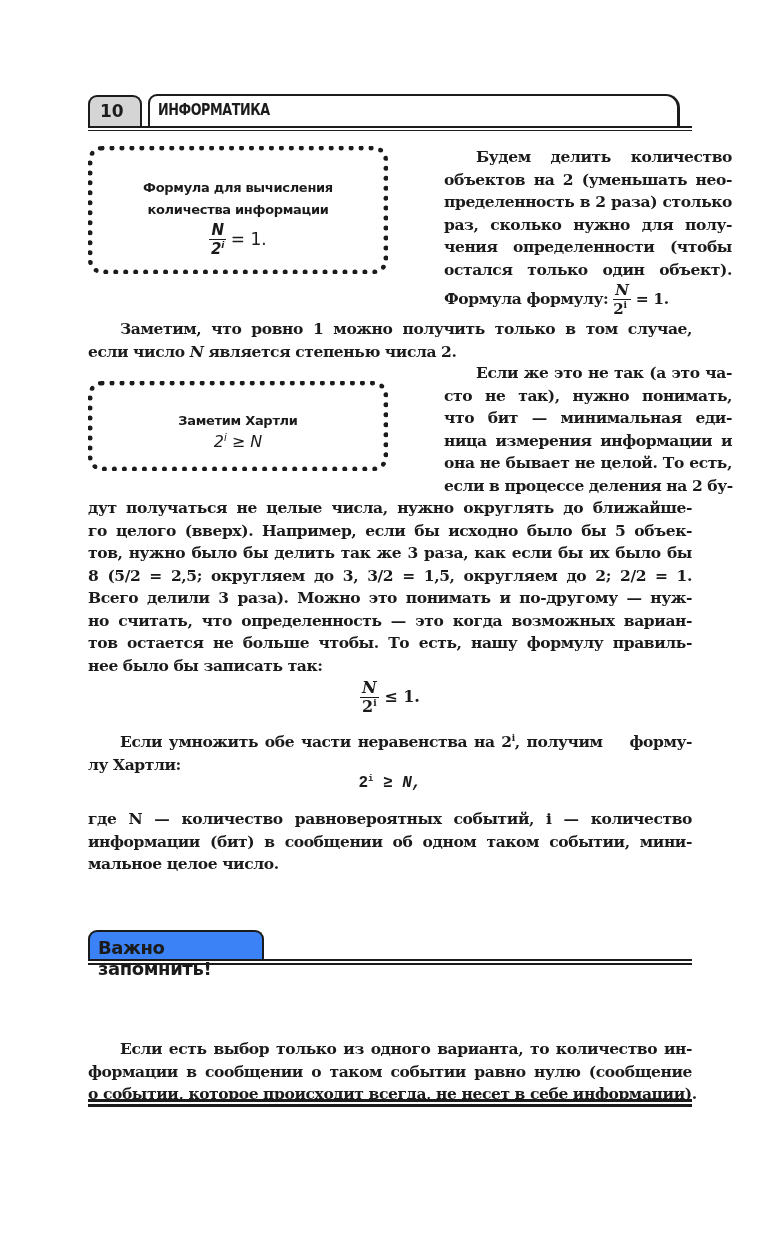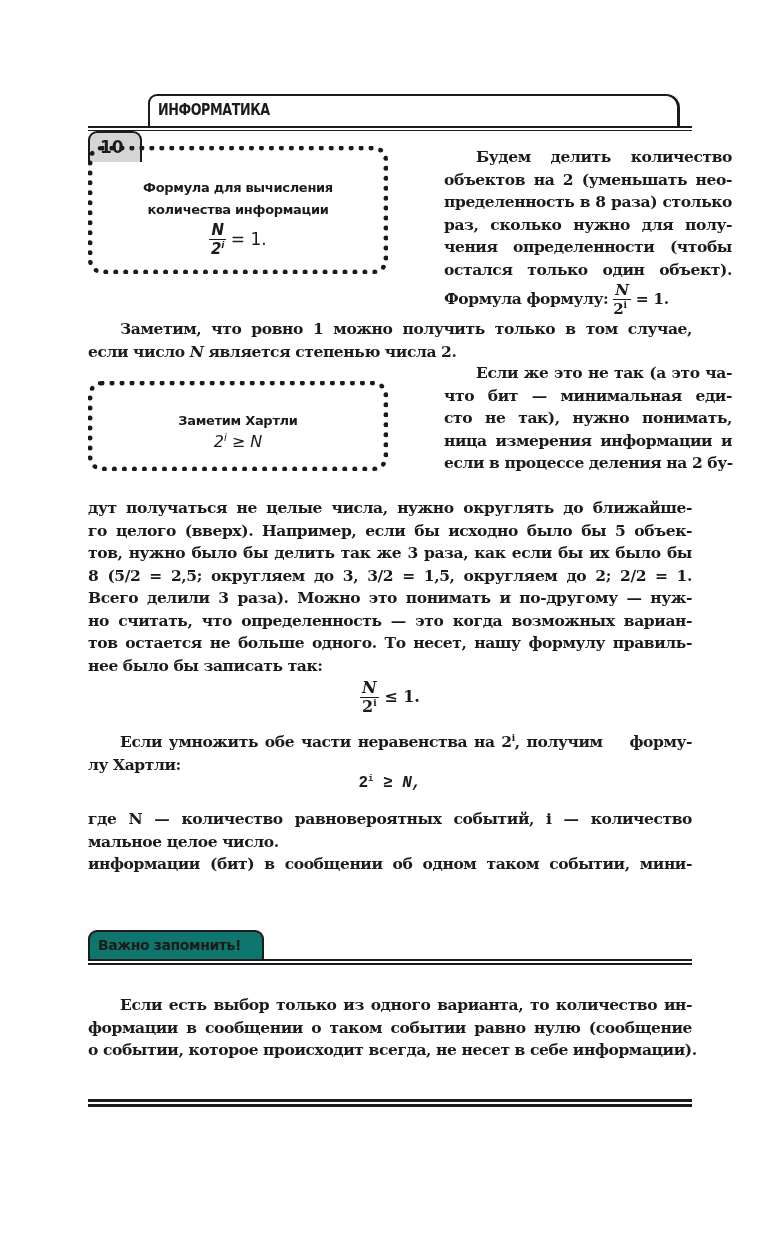--- a/index.html
+++ b/index.html
@@ -5,21 +5,21 @@
   html, body { margin: 0; padding: 0; background: #ffffff; }
   body { width: 768px; height: 1240px; position: relative; overflow: hidden;
          font-family: "DejaVu Serif", "Liberation Serif", serif; color: #1b1b1b; }
 
   
   .hdr { position: absolute; left: 88px; top: 93px; width: 604px; height: 36px; }
   .hdr-line1 { position: absolute; left: 0; right: 0; top: 33px; height: 2px; background: #1b1b1b; }
   .hdr-line2 { position: absolute; left: 0; right: 0; top: 37px; height: 1px; background: #1b1b1b; }
   .hdr-tab { position: absolute; left: 0; top: 2px; width: 54px; height: 31px; background: #d5d5d5;
              border: 2.5px solid #1b1b1b; border-bottom: none; border-radius: 9px 9px 0 0; box-sizing: border-box;
-             font-family: "DejaVu Sans", sans-serif; font-weight: bold; font-size: 17px; padding: 4px 0 0 10px; margin-top: 36px; }
+             font-family: "DejaVu Sans", sans-serif; font-weight: bold; font-size: 17px; padding: 4px 0 0 10px; }
   .hdr-frame { position: absolute; left: 60px; top: 1px; right: 12px; height: 32px;
                border-top: 2.5px solid #1b1b1b; border-right: 3px solid #1b1b1b; border-left: 2.5px solid #1b1b1b;
                border-radius: 9px 14px 0 0; box-sizing: border-box; }
   .hdr-title { position: absolute; left: 70px; top: 8px; font-family: "DejaVu Sans", sans-serif; font-weight: 900;
                font-size: 15px; letter-spacing: -0.5px; transform: scaleX(0.85); transform-origin: left; }
 
   
   .dbox { position: absolute; border: 5px dotted #1b1b1b; border-radius: 14px; box-sizing: border-box;
           text-align: center; font-family: "DejaVu Sans", sans-serif; }
   .dbox .cap { font-weight: bold; font-size: 13px; line-height: 22px; letter-spacing: -0.3px; }
@@ -38,23 +38,23 @@
   .txt .ln { display: block; text-align: justify; text-align-last: justify; white-space: nowrap; }
   .txt .ln.last { text-align-last: left; }
   .indent { padding-left: 32px; }
   .right-col { left: 404px; width: 288px; margin-left: 40px; }
   .full-col { left: 88px; width: 604px; }
 
   .center-math { position: absolute; left: 88px; width: 604px; text-align: center; font-weight: bold; font-size: 16px; }
 
   
   .imp { position: absolute; left: 88px; top: 928px; width: 604px; height: 36px; }
-  .imp-tab { position: absolute; left: 0; top: 2px; width: 176px; height: 29px; background: #0f766e;
+  .imp-tab { position: absolute; left: 0; top: 2px; width: 176px; height: 29px; background: #3b82f6;
              border: 2.5px solid #1b1b1b; border-bottom: none; border-radius: 9px 9px 0 0; box-sizing: border-box;
-             font-family: "DejaVu Sans", sans-serif; font-weight: bold; font-size: 14px; padding: 5px 12px 0 8px;
+             font-family: "DejaVu Sans", sans-serif; font-weight: bold; font-size: 18px; padding: 5px 12px 0 8px;
              letter-spacing: -0.4px; }
   .imp-line1 { position: absolute; left: 0; right: 0; top: 31px; height: 2px; background: #1b1b1b; }
   .imp-line2 { position: absolute; left: 0; right: 0; top: 35px; height: 2px; background: #1b1b1b; }
 
   .foot-line1 { position: absolute; left: 88px; width: 604px; top: 1099px; height: 3px; background: #1b1b1b; }
   .foot-line2 { position: absolute; left: 88px; width: 604px; top: 1104px; height: 3px; background: #1b1b1b; }
   i.v { font-style: italic; }
 </style>
 </head>
 <body>
@@ -77,21 +77,21 @@
       <span class="num">N</span>
       <span class="den"><span>2</span><sup>i</sup></span>
     </span>
     <span style="font-style:normal;font-size:17px;">= 1.</span>
   </div>
 </div>
 
 <div class="txt right-col" style="top:146px;">
   <span class="ln indent">Будем делить количество</span>
   <span class="ln">объектов на 2 (уменьшать нео-</span>
-  <span class="ln">пределенность в 8 раза) столько</span>
+  <span class="ln">пределенность в 2 раза) столько</span>
   <span class="ln">раз, сколько нужно для полу-</span>
   <span class="ln">чения определенности (чтобы</span>
   <span class="ln">остался только один объект).</span>
   <span class="ln last" style="margin-top:2px;">
     <span>Формула формулу:</span>
     <span class="frac" style="font-size:15px;">
       <span class="num">N</span>
       <span class="den"><span>2</span><sup>i</sup></span>
     </span>
     <span>= 1.</span>
@@ -106,34 +106,35 @@
 <div class="dbox box2">
   <div class="cap">Заметим Хартли</div>
   <div class="fmath" style="font-size:16px;">
     <span>2</span><sup style="font-size:10px;">i</sup>
     <span>≥ N</span>
   </div>
 </div>
 
 <div class="txt right-col" style="top:362px;">
   <span class="ln indent">Если же это не так (а это ча-</span>
+  <span class="ln">сто не так), нужно понимать,</span>
   <span class="ln">что бит — минимальная еди-</span>
-  <span class="ln">сто не так), нужно понимать,</span>
   <span class="ln">ница измерения информации и</span>
+  <span class="ln">она не бывает не целой. То есть,</span>
   <span class="ln">если в процессе деления на 2 бу-</span>
 </div>
 
 <div class="txt full-col" style="top:497px;">
   <span class="ln">дут получаться не целые числа, нужно округлять до ближайше-</span>
   <span class="ln">го целого (вверх). Например, если бы исходно было бы 5 объек-</span>
   <span class="ln">тов, нужно было бы делить так же 3 раза, как если бы их было бы</span>
   <span class="ln">8 (5/2 = 2,5; округляем до 3, 3/2 = 1,5, округляем до 2; 2/2 = 1.</span>
   <span class="ln">Всего делили 3 раза). Можно это понимать и по-другому — нуж-</span>
   <span class="ln">но считать, что определенность — это когда возможных вариан-</span>
-  <span class="ln">тов остается не больше одного. То несет, нашу формулу правиль-</span>
+  <span class="ln">тов остается не больше чтобы. То есть, нашу формулу правиль-</span>
   <span class="ln last">нее было бы записать так:</span>
 </div>
 
 <div class="center-math" style="top:680px;">
   <span class="frac">
     <span class="num">N</span>
     <span class="den"><span>2</span><sup>i</sup></span>
   </span>
   <span>≤ 1.</span>
 </div>
@@ -143,32 +144,32 @@
   <span class="ln last"><span style="font-weight:700;">лу Хартли</span><span>:</span></span>
 </div>
 
 <div class="center-math" style="top:774px;font-family:Liberation Mono, monospace;">
   <span>2</span><sup style="font-size:9px;">i</sup>
   <i class="v">≥ N,</i>
 </div>
 
 <div class="txt full-col" style="top:808px;">
   <span class="ln">где N — количество равновероятных событий, i — количество</span>
+  <span class="ln">информации (бит) в сообщении об одном таком событии, мини-</span>
   <span class="ln last">мальное целое число.</span>
-  <span class="ln">информации (бит) в сообщении об одном таком событии, мини-</span>
 </div>
 
 <div class="imp">
   <div class="imp-tab">
     <span>Важно запомнить!</span>
   </div>
   <div class="imp-line1"></div>
   <div class="imp-line2"></div>
 </div>
 
-<div class="txt full-col" style="top:994px;">
+<div class="txt full-col" style="top:1038px;">
   <span class="ln indent">Если есть выбор только из одного варианта, то количество ин-</span>
   <span class="ln">формации в сообщении о таком событии равно нулю (сообщение</span>
   <span class="ln">о событии, которое происходит всегда, не несет в себе информации).</span>
 </div>
 
 <div class="foot-line1"></div>
 <div class="foot-line2"></div>
 
 </body></html>

